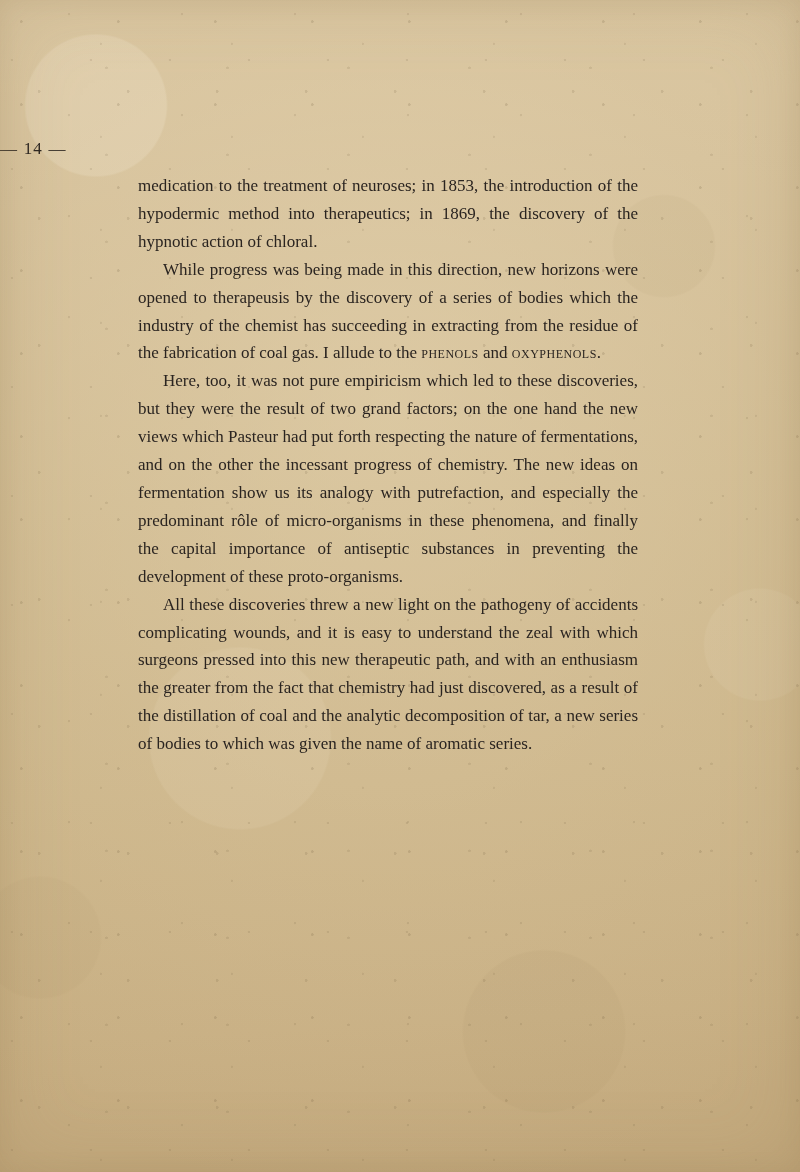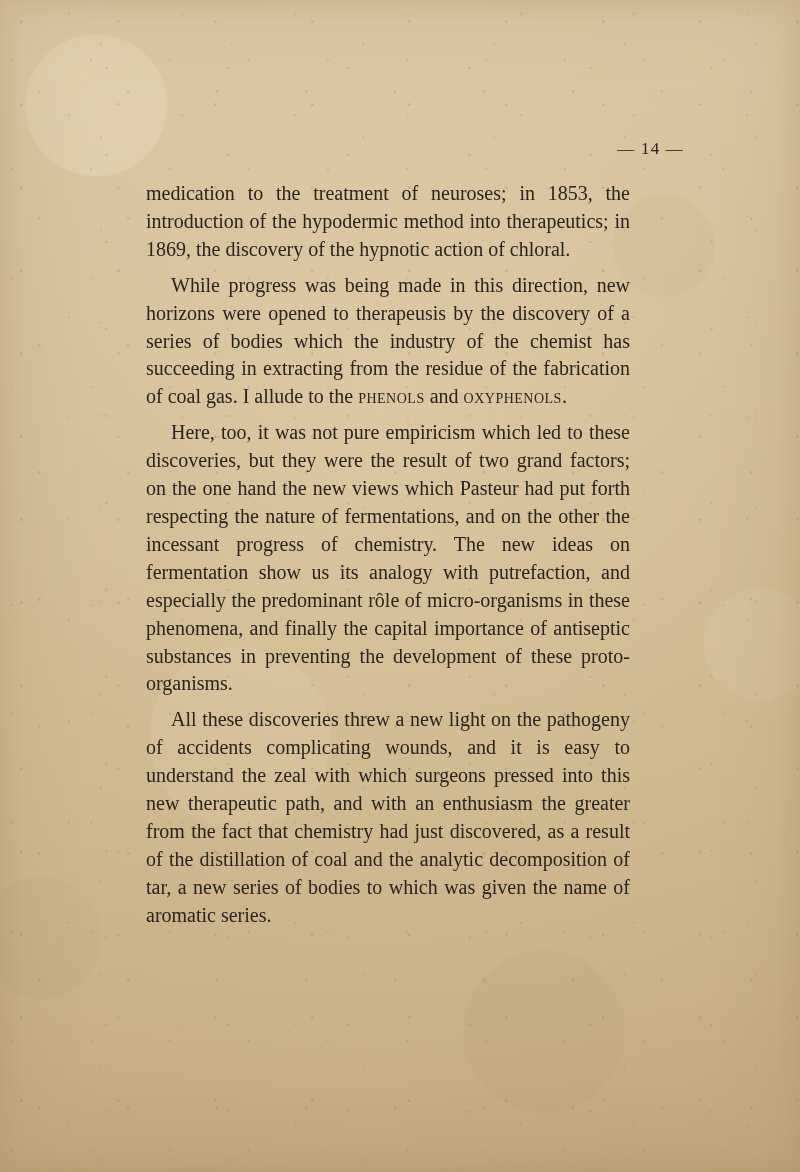--- a/index.html
+++ b/index.html
@@ -68,39 +68,39 @@
     box-shadow:
       inset 0 0 80px rgba(150, 124, 82, 0.22),
       inset 0 0 22px rgba(140, 114, 74, 0.14);
   }
 
   #folio {
     position: absolute;
     top: 139px;
     left: 0;
     width: 684px;
-    text-align: right;
+    text-align: left;
     font-size: 17px;
     letter-spacing: 1.2px;
     color: #2b2521;
     white-space: pre;
   }
 
   #textblock {
     position: absolute;
     top: 172px;
     left: 138px;
     width: 500px;
   }
 
   p.para {
-    margin: 8px;
+    margin: 0;
     text-indent: 25px;
     text-align: justify;
-    font-size: 20px;
+    font-size: 17px;
     line-height: 27.9px;
     color: #2a2420;
     -webkit-font-smoothing: antialiased;
     text-rendering: optimizeLegibility;
   }
   p.para.first {
     text-indent: 0;
   }
 
   .sc {

